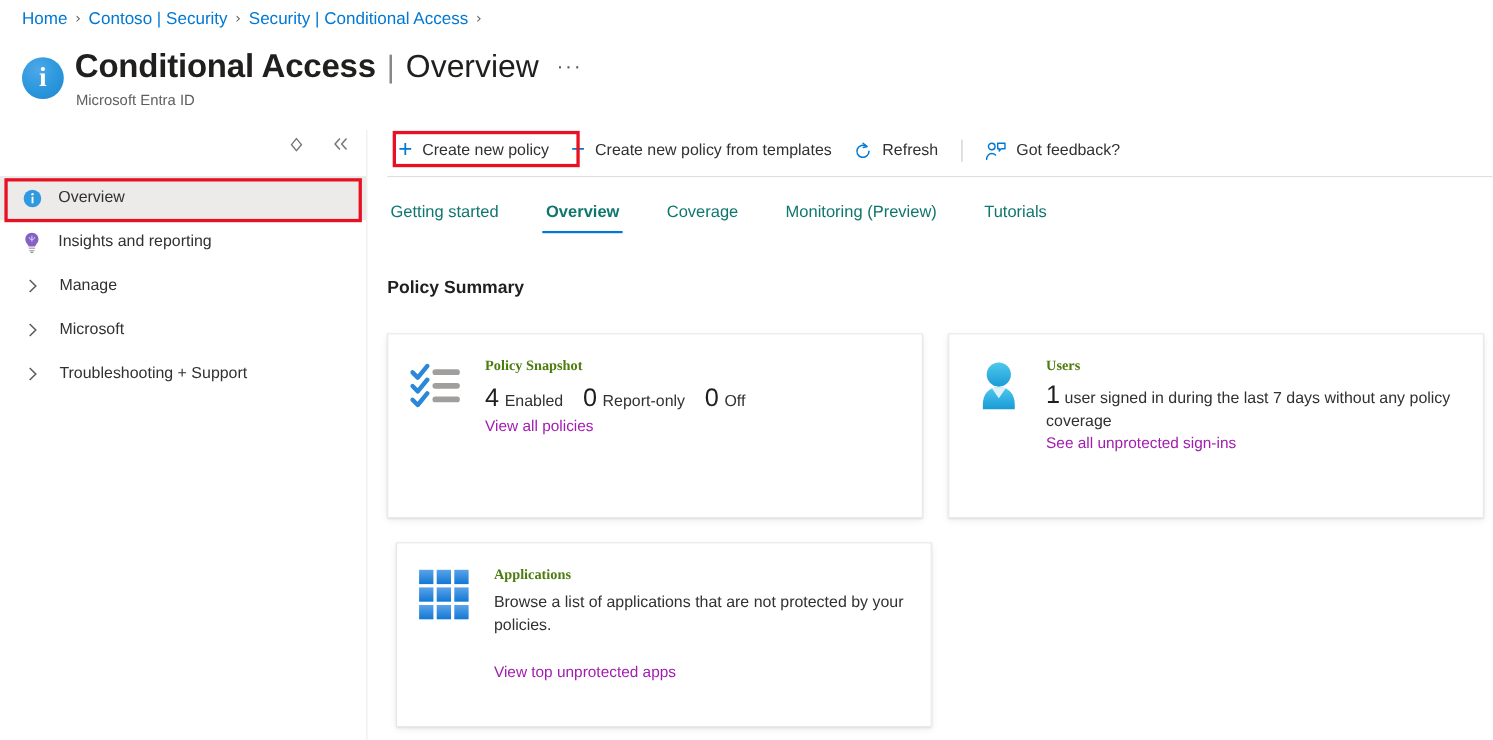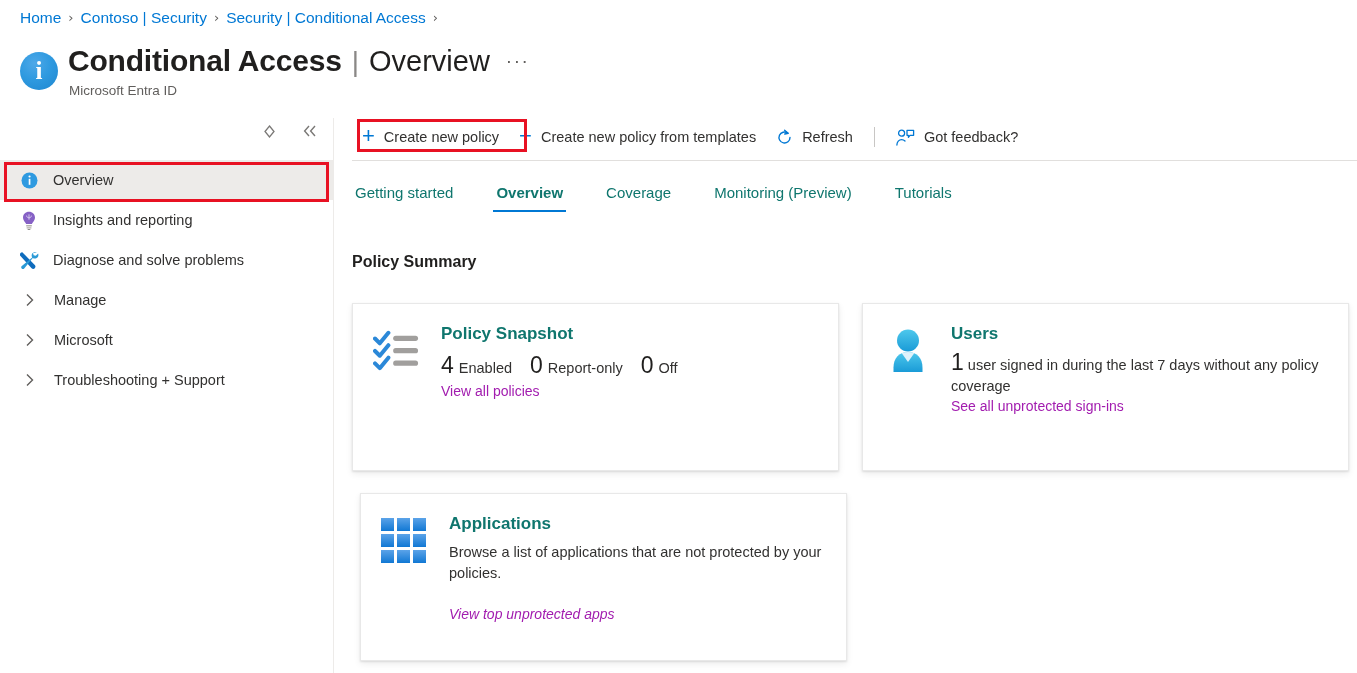--- a/index.html
+++ b/index.html
@@ -132,34 +132,34 @@
     box-shadow: 0 0.6px 1.8px rgba(0,0,0,0.10), 0 3px 7px rgba(0,0,0,0.07);
   }
   #card-policy-snapshot { left: 352px; top: 303px; width: 487px; height: 168px; }
   #card-users          { left: 862px; top: 303px; width: 487px; height: 168px; }
   #card-applications   { left: 360px; top: 493px; width: 487px; height: 168px; }
 
   .card-inner { display: flex; padding: 20px 18px 0 20px; }
   .card-ico { flex: 0 0 58px; padding-top: 4px; }
   .card-body { flex: 1; padding-left: 10px; }
   .card-title {
-    font-size: 17px; font-weight: 700; color: #0f766e;
-    cursor: pointer; margin-bottom: 8px;
+    font-size: 13px; font-weight: 700; color: #4d7c0f;
+    cursor: pointer; margin-bottom: 8px; font-family: Liberation Serif, serif;
   }
   .card-text { font-size: 14.5px; color: #323130; line-height: 21px; }
   .big-num {
     font-size: 23px; font-weight: 400; color: #201f1e;
     font-family: "Liberation Sans", sans-serif;
   }
   .stat-line { display: flex; align-items: baseline; gap: 6px; margin-bottom: 3px; }
   .stat-grp { display: flex; align-items: baseline; gap: 5px; margin-right: 12px; }
   .card-link {
     font-size: 14px; color: #a21caf; cursor: pointer; display: inline-block;
   }
-  .applink { margin-top: 22px; font-style: italic; }
+  .applink { margin-top: 22px; }
 
   
   .check-list { width: 48px; height: 44px; }
   .grid-ico { display: grid; grid-template-columns: repeat(3, 13px); gap: 3px; width: 45px; }
   .grid-ico i {
     display: block; width: 13px; height: 13px;
     background: linear-gradient(180deg, #5ba3e8 0%, #1178d4 100%);
   }
 
   
@@ -228,29 +228,20 @@
           <svg width="16" height="19" viewBox="0 0 16 19">
             <path d="M8 0.7c-3.5 0-6 2.6-6 5.9 0 2.3 1.3 3.7 2.2 4.8.5.6.8 1 .8 1.6h6c0-.6.3-1 .8-1.6.9-1.1 2.2-2.5 2.2-4.8 0-3.3-2.5-5.9-6-5.9z" fill="#8661c5"></path>
             <path d="M5.2 13.9h5.6v1.5H5.2zM5.6 16.2h4.8v1.3H5.6z" fill="#b3b0ad"></path>
             <path d="M6.4 17.9h3.2c-.2.8-.8 1.1-1.6 1.1s-1.4-.3-1.6-1.1z" fill="#8a8886"></path>
             <path d="M8 3.3v5.4M5.6 4.6c0 1.3 1 2.2 2.4 2.2M10.4 4.6c0 1.3-1 2.2-2.4 2.2" fill="none" stroke="#d9cff0" stroke-width="0.9"></path>
           </svg>
         </span>
         <span class="nav-label">Insights and reporting</span>
       </div>
 
-      <div class="nav-item">
-        <span class="nav-ico">
-          <svg width="19" height="19" viewBox="0 0 19 19">
-            <path d="M2.3 1.2 14.8 14c.9.9.9 2.3 0 3.2s-2.3.9-3.2 0L-0.1 4.5c-.5-1.3 1-3.7 2.4-3.3z" fill="#0f6cbd"></path>
-            <path d="M16.8 1.2c-1.6-.7-3.6-.2-4.6 1.4-.8 1.2-.7 2.7 0 3.9L1.8 15.1c-.8.6-.8 1.8-.1 2.5.7.7 1.9.7 2.5-.1L12.8 7c1.2.7 2.7.8 3.9 0 1.6-1 2.1-3 1.4-4.6l-2.3 2.3-2.2-.5-.5-2.2z" fill="#2b9ad6"></path>
-          </svg>
-        </span>
-        <span class="nav-label">Diagnose and solve problems</span>
-      </div>
 
       <div class="nav-item expandable">
         <span class="nav-ico">
           <svg width="11" height="14" viewBox="0 0 11 14">
               <path d="M3 1.5 8.5 7 3 12.5" fill="none" stroke="#605e5c" stroke-width="1.4"></path>
             </svg>
         </span>
         <span class="nav-label">Manage</span>
       </div>
 

